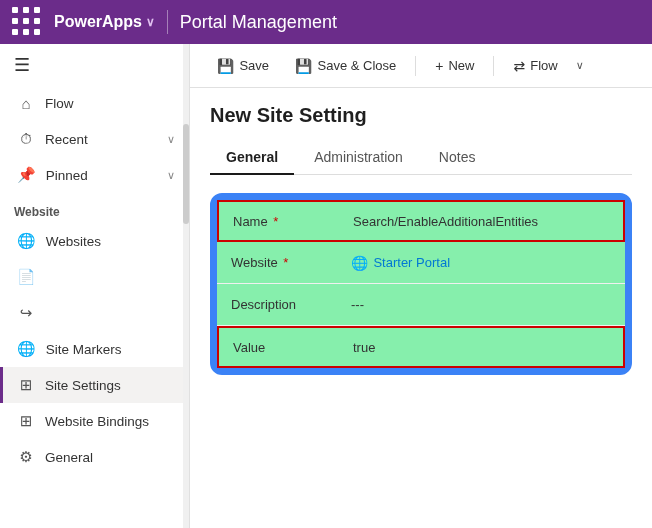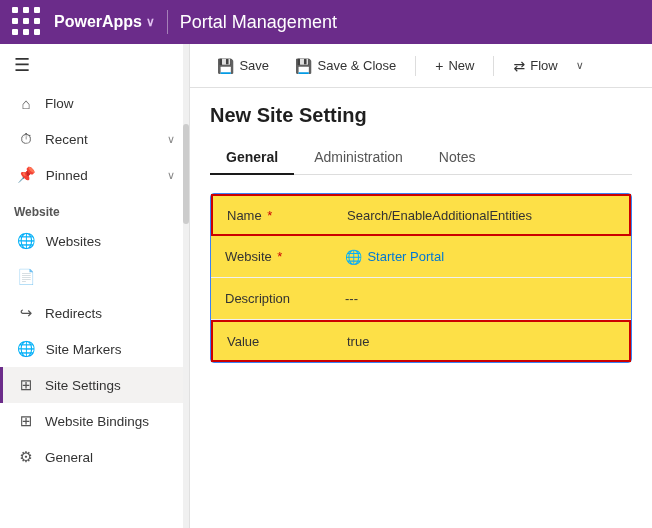--- a/index.html
+++ b/index.html
@@ -199,23 +199,23 @@
       margin-bottom: -1px;
     }
     .tab.active {
       color: #1f1f1f;
       border-bottom: 2px solid #1a1a1a;
       font-weight: 600;
     }
 
     
     .form-section {
-      border: 1px solid #3b82f6;
-      border-radius: 4px;
-      background: #fde047;
+      border: 7px solid #3b82f6;
+      border-radius: 12px;
+      background: #86efac;
     }
 
     .form-row {
       display: flex;
       align-items: center;
       padding: 10px 14px;
       border-bottom: 1px solid #f0f0f0;
       min-height: 42px;
     }
     .form-row:last-child { border-bottom: none; }
@@ -301,21 +301,20 @@
 
       <div class="nav-item">
         <span class="icon">🌐</span>
         <span class="label">Websites</span>
       </div>
       <div class="nav-item">
         <span class="icon">📄</span>
       </div>
       <div class="nav-item">
         <span class="icon">↪</span>
-        <span class="label">Redirects</span>
       </div>
       <div class="nav-item">
         <span class="icon">🌐</span>
         <span class="label">Site Markers</span>
       </div>
       <div class="nav-item active">
         <span class="icon">⊞</span>
         <span class="label">Site Settings</span>
       </div>
       <div class="nav-item">

